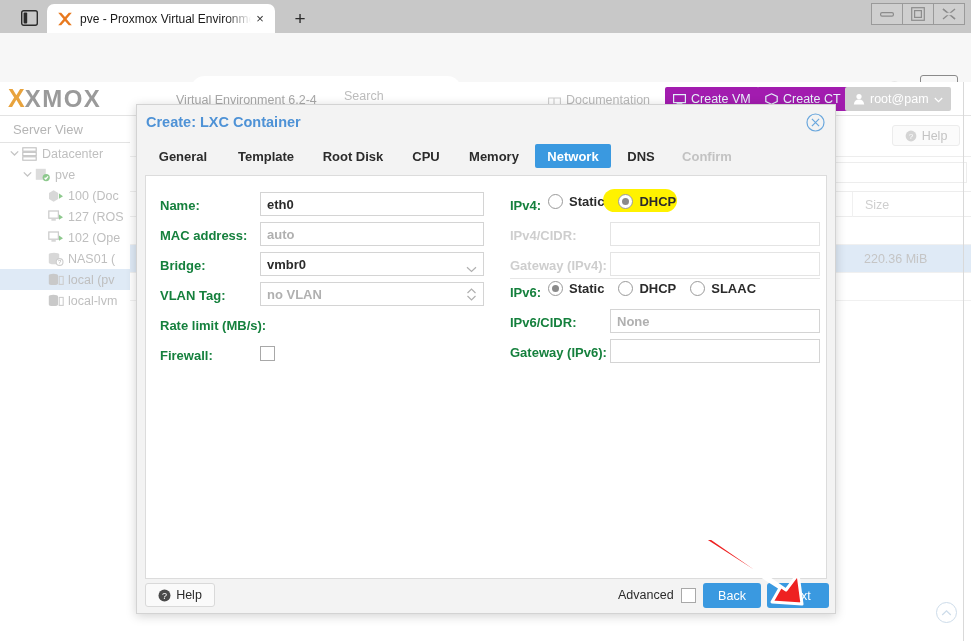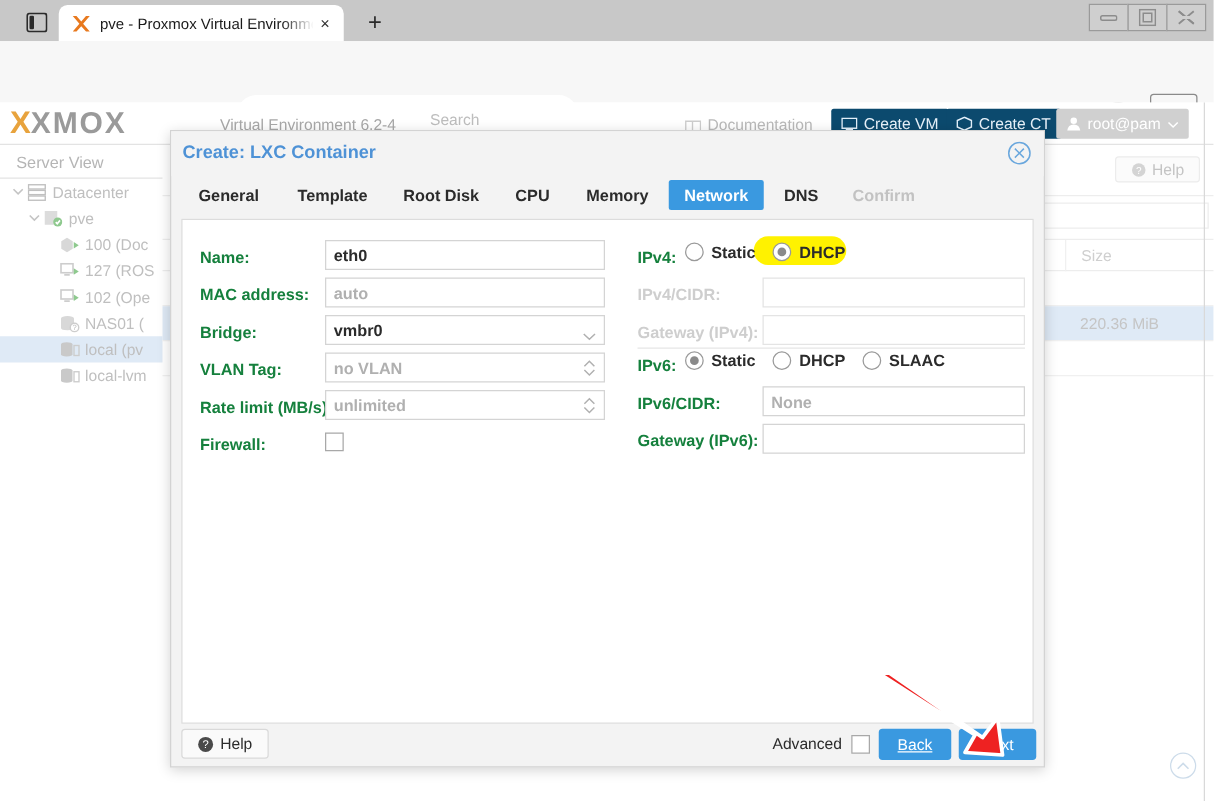--- a/index.html
+++ b/index.html
@@ -90,21 +90,21 @@
   .pve-logo-x { font-size:25px; font-weight:bold; color:#e8a33d; line-height:1; letter-spacing:-1px; }
   .pve-logo-txt { font-size:24px; font-weight:bold; color:#9a9a9a; letter-spacing:1.5px; line-height:1; margin-left:1px; }
   .pve-ver { position:absolute; left:176px; top:11px; font-size:12.5px; color:#a8a8a8; }
   .pve-search {
     position:absolute; left:340px; top:7px; width:175px; height:22px;
     border-bottom:1px solid #dcdcdc; font-size:12.5px; color:#bdbdbd; padding-left:4px;
   }
   .pve-doc { position:absolute; left:548px; top:11px; font-size:12.5px; color:#b9b9b9; }
   .pve-doc-ico { position:absolute; left:548px; top:12px; }
   .pve-btn {
-    position:absolute; top:5px; height:24px; background:#0c4a6e; border-radius:2px;
+    position:absolute; top:5px; height:24px; background:#a21caf; border-radius:2px;
     display:flex; align-items:center; padding:0 8px; color:#e8f2fa; font-size:12.5px;
   }
   .pve-user {
     position:absolute; left:845px; top:5px; height:24px; background:#d0d0d0; border-radius:2px;
     display:flex; align-items:center; padding:0 8px; color:#fff; font-size:12.5px; gap:5px;
   }
   .sv-header {
     position:absolute; left:0; top:34px; width:130px; height:27px;
     border-bottom:1px solid #e3e3e3; display:flex; align-items:center; padding-left:13px;
   }
@@ -601,29 +601,20 @@
         <span>no VLAN</span>
         <span class="spin">
           <svg width="11" height="15" viewBox="0 0 11 15">
               <path d="M1.5 6 L5.5 2 L9.5 6" fill="none" stroke="#b0b0b0" stroke-width="1.2"></path>
               <path d="M1.5 9 L5.5 13 L9.5 9" fill="none" stroke="#b0b0b0" stroke-width="1.2"></path>
             </svg>
         </span>
       </div>
 
       <div class="form-label" style="left:14px;  top:142px;">Rate limit (MB/s):</div>
-      <div class="field placeholder" style="left:114px; top:136px; width:224px;">
-        <span>unlimited</span>
-        <span class="spin">
-          <svg width="11" height="15" viewBox="0 0 11 15">
-              <path d="M1.5 6 L5.5 2 L9.5 6" fill="none" stroke="#b0b0b0" stroke-width="1.2"></path>
-              <path d="M1.5 9 L5.5 13 L9.5 9" fill="none" stroke="#b0b0b0" stroke-width="1.2"></path>
-            </svg>
-        </span>
-      </div>
 
       <div class="form-label" style="left:14px;  top:172px;">Firewall:</div>
       <div class="checkbox" style="left:114px; top:170px;"></div>
 
       <div class="hl-pill" style="left:457px; top:13px;"></div>
 
       <div class="form-label" style="left:364px; top:22px;">IPv4:</div>
       <div class="radio-grp" style="left:402px; top:18px;">
         <span class="radio"></span>
         <span class="radio-lbl">Static</span>
@@ -660,20 +651,20 @@
 
   <div class="help-btn">
     <svg width="13" height="13" viewBox="0 0 13 13">
         <circle cx="6.5" cy="6.5" r="6" fill="#4a4a4a"></circle>
         <text x="6.5" y="9.8" font-size="9" fill="#fff" text-anchor="middle" font-family="Liberation Sans">?</text>
       </svg>
     <span>Help</span>
   </div>
   <div class="adv-lbl">Advanced</div>
   <div class="adv-chk"></div>
-  <div class="blue-btn" style="left:703px; width:58px;text-decoration:underline;">Back</div>
+  <div class="blue-btn" style="left:703px; width:58px;">Back</div>
   <div class="blue-btn" style="left:767px; width:62px;">Next</div>
 
   <svg class="arrow-anno" viewBox="0 0 120 72">
     <path d="M6 0 L14 -4 L92 50 L104 34 L108 64 L78 62 L86 48 L8 -2 Z" fill="#ee2222" stroke="#ffffff" stroke-width="3" stroke-linejoin="round"></path>
   </svg>
 
 </div>
 
 </body></html>

